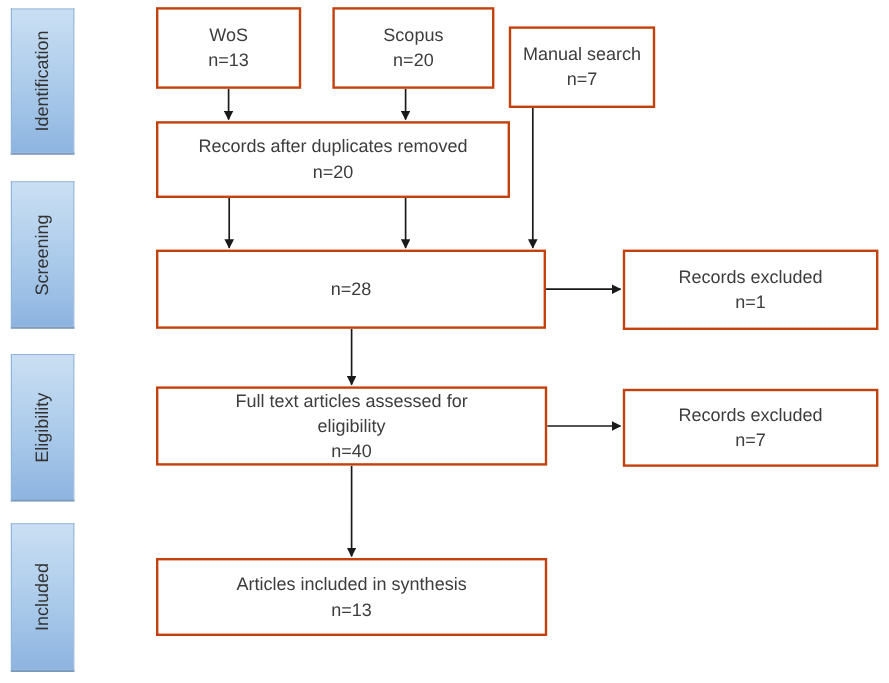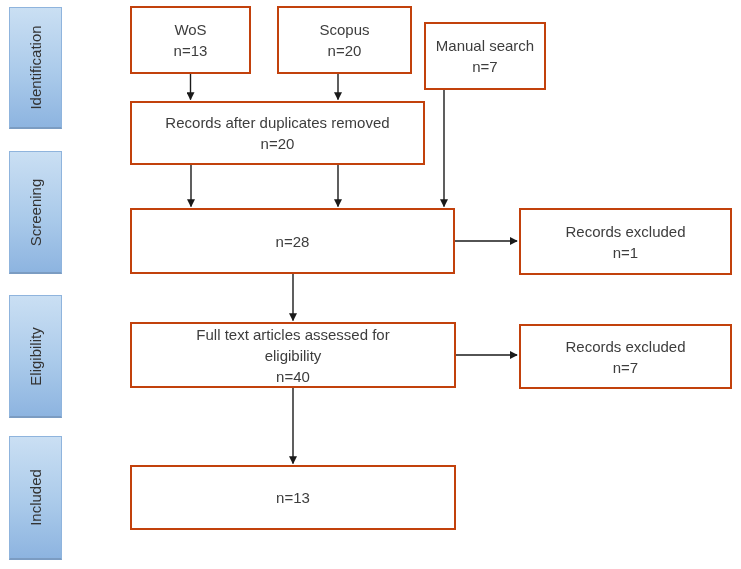--- a/index.html
+++ b/index.html
@@ -120,16 +120,17 @@
     <div class="box-line">eligibility</div>
     <div class="box-line">n=40</div>
   </div>
 
   <div class="flow-box" style="left:519px; top:324px; width:213px; height:65px;">
     <div class="box-line">Records excluded</div>
     <div class="box-line">n=7</div>
   </div>
 
   <div class="flow-box" style="left:130px; top:465px; width:326px; height:65px;">
+    <div class="box-line">Articles included in synthesis</div>
     <div class="box-line">n=13</div>
   </div>
 
 </div>
 
 </body></html>

